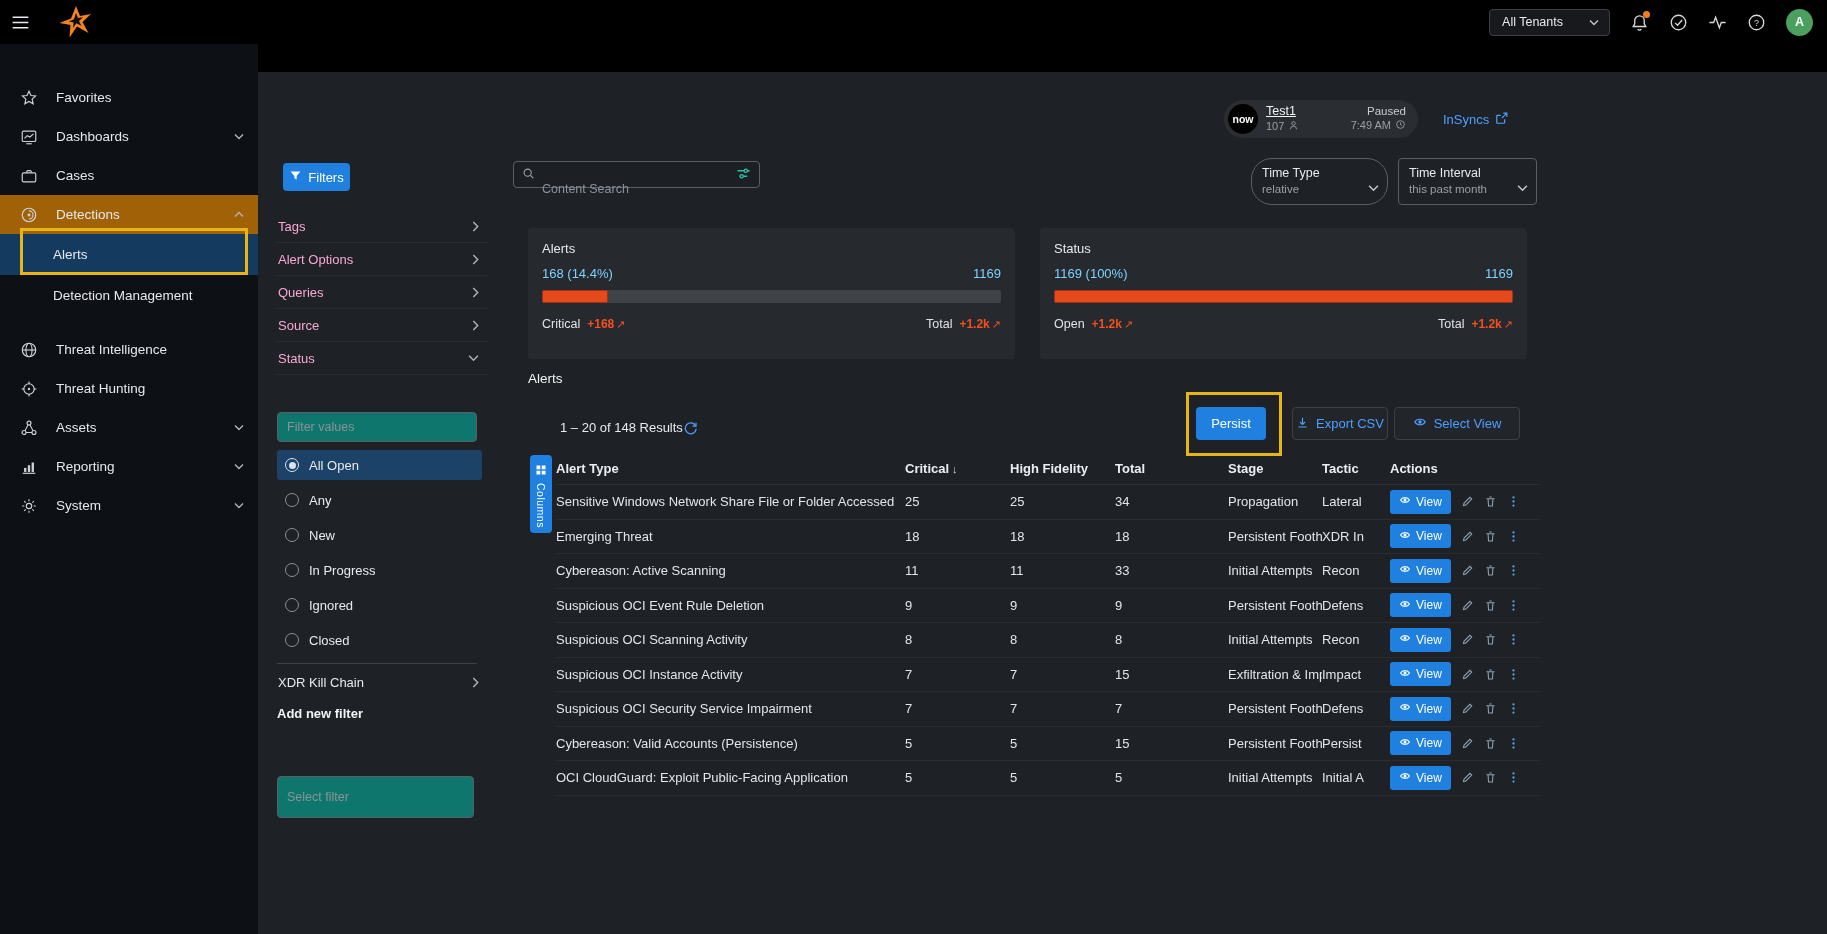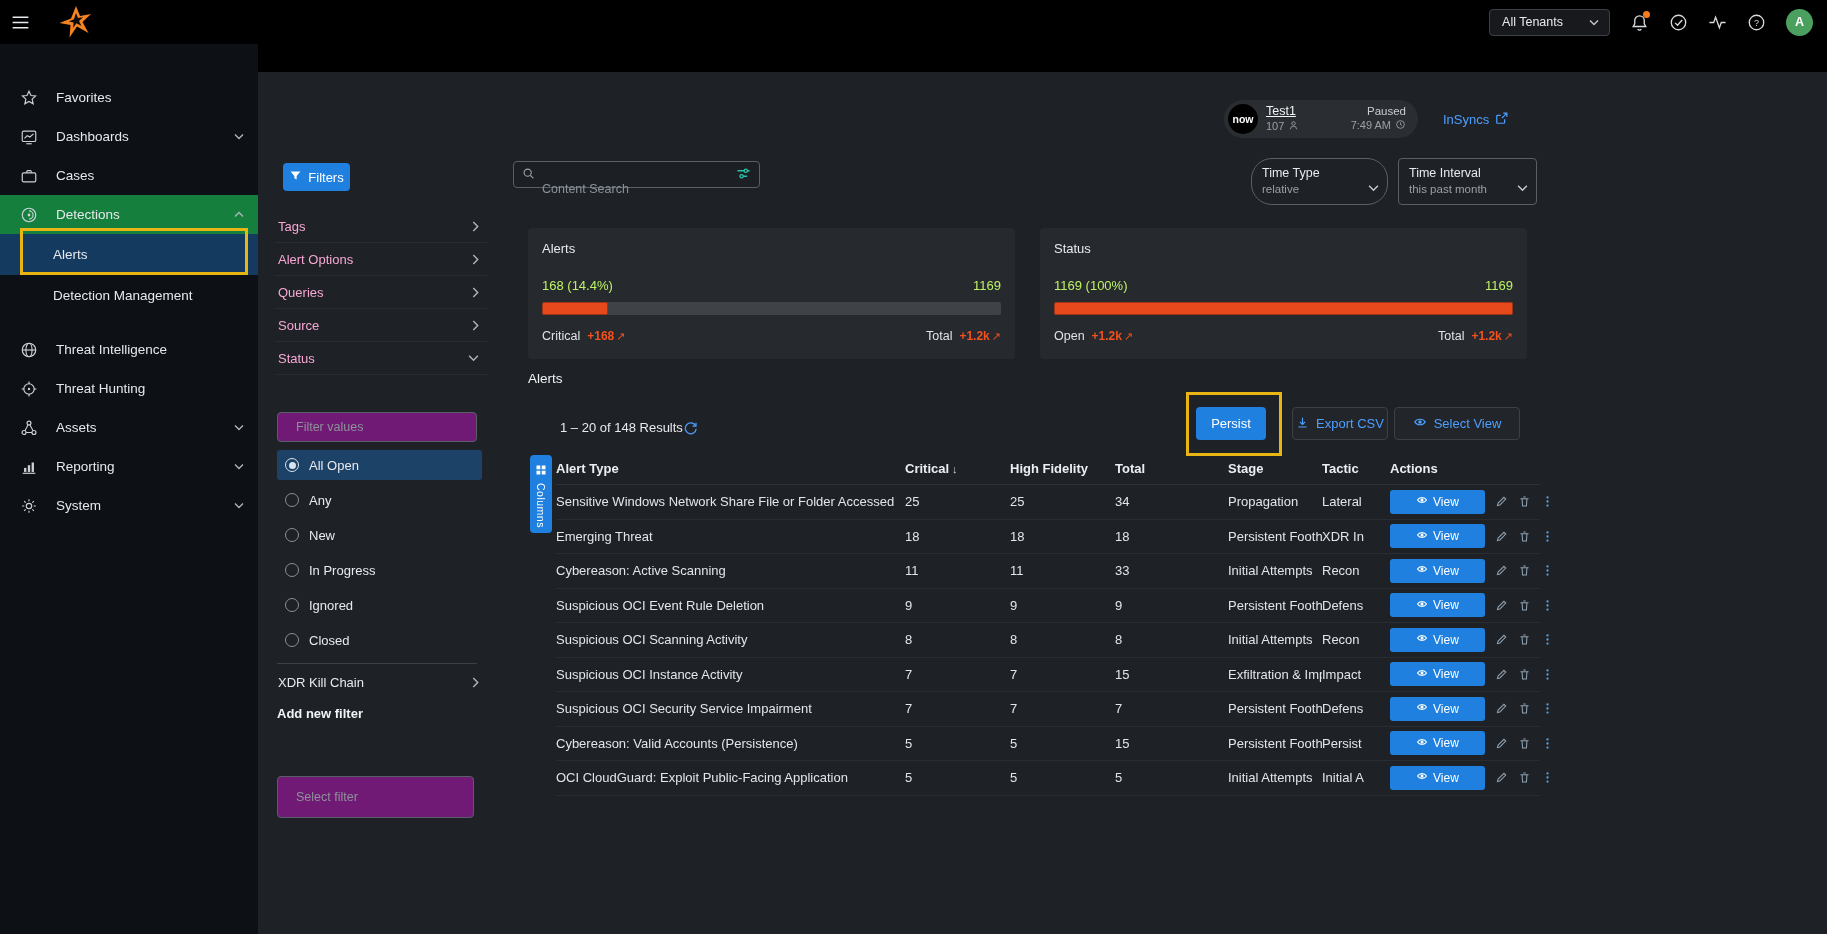--- a/index.html
+++ b/index.html
@@ -14,21 +14,21 @@
   .logo { position:absolute; left:55px; top:5px; }
   .topbar-right { position:absolute; right:14px; top:0; height:44px; display:flex; align-items:center; gap:20px; }
   .tenant-select { display:flex; align-items:center; gap:26px; background:#17191d; border:1px solid #3c4148; border-radius:4px; height:27px; padding:0 10px 0 12px; font-size:12.5px; color:#e8eaed; cursor:pointer; }
   .ticon { position:relative; display:inline-flex; cursor:pointer; color:#d7dadd; }
   .bell-dot { position:absolute; right:-1px; top:-2px; width:7px; height:7px; border-radius:50%; background:#f57c1f; }
   .avatar { width:27px; height:27px; border-radius:50%; background:#4ba05f; color:#fff; font-size:12.5px; font-weight:bold; display:flex; align-items:center; justify-content:center; cursor:pointer; }
 
   
   .sidebar { position:absolute; left:0; top:44px; width:258px; height:890px; background:#0d1014; padding-top:34px; z-index:10; }
   .nav-item { display:flex; align-items:center; gap:17px; height:39px; padding:0 14px 0 19px; font-size:13.5px; color:#e6e9ec; cursor:pointer; }
-  .nav-item.active { background:#15803d; }
+  .nav-item.active { background:#a16207; }
   .nav-icon { display:inline-flex; width:20px; justify-content:center; color:#ccd2d8; }
   .nav-chevron { margin-left:auto; display:inline-flex; color:#aeb4ba; }
   .subitem { display:flex; align-items:center; height:41px; padding-left:53px; font-size:13.5px; color:#e6e9ec; cursor:pointer; }
   .subitem.active { background:#143a60; }
   .submenu { margin-bottom:14px; }
 
   
   .content-strip { position:absolute; left:258px; top:44px; width:1569px; height:28px; background:#000; }
 
   
@@ -45,41 +45,41 @@
   .time-box { position:absolute; border:1px solid #5a5f66; border-radius:4px; height:47px; padding:7px 26px 0 10px; cursor:pointer; background:#1e2227; }
   .time-box .tb-label { font-size:12.5px; color:#e8eaed; }
   .time-box .tb-value { font-size:11.5px; color:#9aa0a6; margin-top:3px; }
   .time-box .tb-chev { position:absolute; right:8px; top:19px; color:#c3c7cc; }
 
   
   .filters-btn { position:absolute; left:283px; top:163px; width:67px; height:28px; background:#1f80e0; border:none; border-radius:4px; color:#fff; font-size:13px; display:flex; align-items:center; justify-content:center; gap:6px; cursor:pointer; font-family:inherit; }
   .fgroups { position:absolute; left:275px; top:210px; width:212px; }
   .fgroup { display:flex; align-items:center; justify-content:space-between; height:33px; padding:0 8px 0 3px; font-size:13px; color:#f9a8d4; cursor:pointer; border-bottom:1px solid rgba(255,255,255,0.05); }
   .fgroup .chev { color:#aeb4ba; display:inline-flex; }
-  .text-input { background:#701a75; border:1px solid #5a5f66; border-radius:4px; color:#e8eaed; font-size:12.5px; padding:0 18px; font-family:inherit; outline:none; }
+  .text-input { background:#0f766e; border:1px solid #5a5f66; border-radius:4px; color:#e8eaed; font-size:12.5px; padding:0 9px; font-family:inherit; outline:none; }
   .text-input::placeholder { color:#8c9299; }
   .radio-list { position:absolute; left:277px; top:450px; width:205px; display:flex; flex-direction:column; gap:5px; }
   .radio-row { display:flex; align-items:center; gap:10px; height:30px; padding-left:8px; font-size:13px; color:#e8eaed; cursor:pointer; border-radius:3px; }
   .radio-row.active { background:#1d4268; }
   .radio { width:14px; height:14px; border:1.6px solid #8b9096; border-radius:50%; flex:0 0 auto; position:relative; }
   .radio.checked { border-color:#d7e3ef; }
   .radio.checked::after { content:""; position:absolute; inset:2.5px; background:#d7e3ef; border-radius:50%; }
   .fdivider { position:absolute; left:277px; top:663px; width:200px; height:1px; background:#3c4148; }
   .xdr-row { position:absolute; left:275px; top:666px; width:212px; height:32px; display:flex; align-items:center; justify-content:space-between; padding:0 8px 0 3px; font-size:13px; cursor:pointer; }
   .xdr-row .chev { color:#aeb4ba; display:inline-flex; }
   .add-filter-label { position:absolute; left:277px; top:706px; font-size:13px; font-weight:bold; color:#f1f3f4; }
 
   
   .search-bar { position:absolute; left:513px; top:161px; width:247px; height:27px; background:#1c2025; border:1px solid #5a5f66; border-radius:4px; display:flex; align-items:center; padding:0 8px; gap:7px; }
   .search-bar input { flex:1; background:transparent; border:none; outline:none; color:#e8eaed; font-size:12.5px; font-family:inherit;margin-top:28px; }
   .search-bar input::placeholder { color:#8c9299; }
 
   .card { position:absolute; top:228px; width:487px; height:131px; background:#26292e; border-radius:4px; padding:13px 14px; }
   .card-title { font-size:13px; color:#e8eaed; }
-  .card-vals { display:flex; justify-content:space-between; font-size:13px; color:#bef264; margin-top:22px; }
+  .card-vals { display:flex; justify-content:space-between; font-size:13px; color:#7dd3fc; margin-top:10px; }
   .bar-track { margin-top:9px; height:13px; background:#3f4348; border-radius:2px; overflow:hidden; }
   .bar-fill { height:100%; background:#e5491c; border-radius:2px; box-shadow:inset 0 0 0 1px rgba(0,0,0,0.3); }
   .card-footer { display:flex; justify-content:space-between; margin-top:14px; font-size:12.5px; color:#dfe3e7; }
   .delta { color:#f4511e; font-weight:bold; font-size:12px; margin-left:7px;margin-top:15px; }
   .delta-arrow { color:#f4511e; font-size:11px; margin-left:2px; }
 
   
   .section-title { position:absolute; left:528px; top:371px; font-size:13.5px; color:#f1f3f4; }
   .results-row { position:absolute; left:560px; top:414px; height:26px; display:flex; align-items:center; gap:0; font-size:13px; color:#e8eaed; }
   .btn { position:absolute; top:407px; height:33px; border-radius:4px; display:flex; align-items:center; justify-content:center; gap:7px; font-size:13px; cursor:pointer; font-family:inherit; }
@@ -89,21 +89,21 @@
   .columns-tab { position:absolute; left:530px; top:455px; width:22px; height:78px; background:#1f80e0; border-radius:4px; color:#fff; display:flex; flex-direction:column; align-items:center; padding-top:6px; cursor:pointer; }
   .columns-tab .vlabel { writing-mode:vertical-rl; font-size:10.5px; margin-top:4px; letter-spacing:0.5px; }
 
   .table { position:absolute; left:556px; top:452px; width:984px; }
   .thead, .trow { display:grid; grid-template-columns:349px 105px 105px 113px 94px 68px 1fr; align-items:center; }
   .thead { height:33px; font-size:13px; font-weight:bold; color:#eceff2; border-bottom:1px solid rgba(255,255,255,0.07); }
   .trow { height:34.5px; font-size:13px; color:#e2e5e9; border-bottom:1px solid rgba(255,255,255,0.05); }
   .td, .th { white-space:nowrap; overflow:hidden; padding-right:6px; }
   .th-sort { font-size:11px; margin-left:3px; color:#cfd4d9; }
   .td-actions, .th-actions { display:flex; align-items:center; gap:10px; overflow:visible; }
-  .view-btn { height:24px; padding:0 26px; background:#1f80e0; border:none; border-radius:3px; color:#fff; font-size:12px; display:flex; align-items:center; gap:5px; cursor:pointer; font-family:inherit; }
+  .view-btn { height:24px; padding:0 9px; background:#1f80e0; border:none; border-radius:3px; color:#fff; font-size:12px; display:flex; align-items:center; gap:5px; cursor:pointer; font-family:inherit; }
   .act { display:inline-flex; cursor:pointer; }
   .i-muted { color:#8fa2b3; }
   .i-blue { color:#5f9fe0; }
 
   
   .annot { position:absolute; border:3px solid #e9b512; pointer-events:none; z-index:40; }
   .chevsvg { display:inline-flex; }
 </style>
 </head>
 <body>

